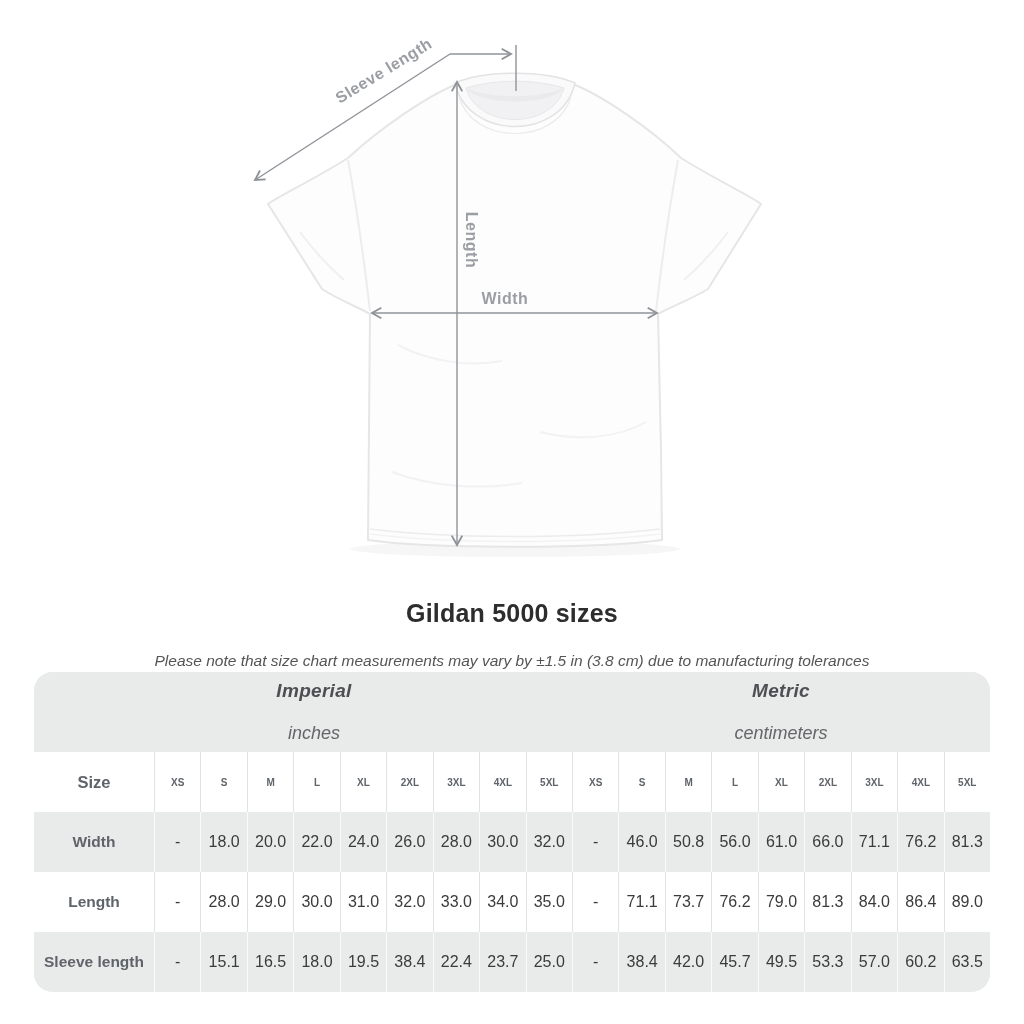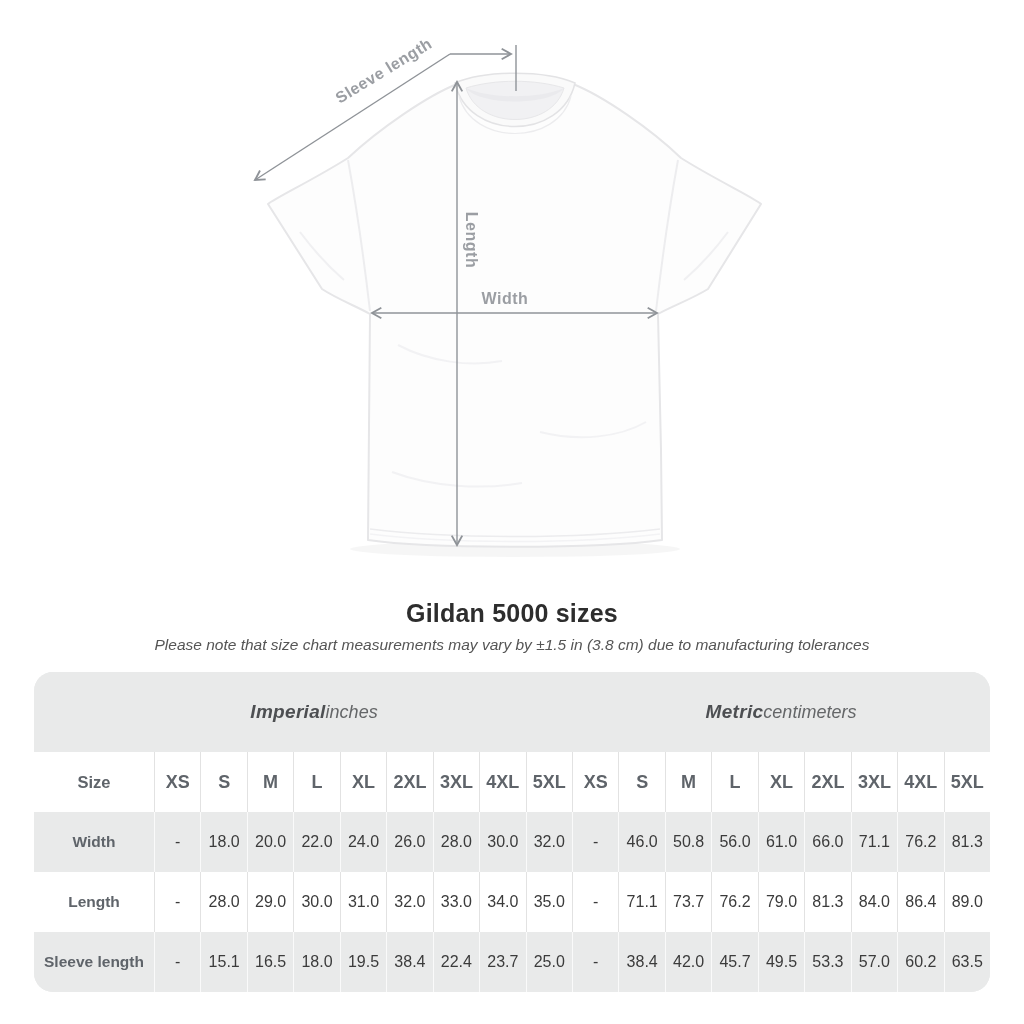--- a/index.html
+++ b/index.html
@@ -15,40 +15,40 @@
     position:absolute;color:#9b9ea3;font-weight:bold;font-size:16px;
     letter-spacing:.5px;white-space:nowrap;transform:translate(-50%,-50%);
   }
   .anno-label.sleeve{left:384px;top:71px;transform:translate(-50%,-50%) rotate(-31.5deg);}
   .anno-label.length{left:471px;top:240px;transform:translate(-50%,-50%) rotate(90deg);}
   .anno-label.width{left:505px;top:299px;}
 
   
   .heading{position:absolute;left:0;top:599px;width:1024px;text-align:center;}
   .title{font-size:25px;font-weight:bold;color:#2d2d2d;letter-spacing:.2px;}
-  .subtitle{margin-top:8px;font-style:italic;font-size:15.5px;color:#555555;}
+  .subtitle{margin-top:24px;font-style:italic;font-size:15.5px;color:#555555;}
 
   
   .size-table{
     position:absolute;left:34px;top:672px;width:956px;
     border-radius:19px;overflow:hidden;background:#e9eaea;
   }
   .unit-band{display:grid;grid-template-columns:538fr 418fr;height:80px;background:#e9eaea;}
-  .unit-cell{display:flex;flex-direction:row;justify-content:center;align-items:center;row-gap:21px;}
+  .unit-cell{display:flex;flex-direction:column;justify-content:center;align-items:center;row-gap:21px;}
   .unit-cell.imperial{padding-left:22px;}
   .unit-name{font-weight:bold;font-style:italic;font-size:19px;color:#4d4f52;letter-spacing:.3px;}
   .unit-sub{font-style:italic;font-size:18px;color:#646668;}
 
   .trow{display:grid;grid-template-columns:120px repeat(18,1fr);height:60px;align-items:stretch;}
   .trow.white{background:#ffffff;--sep:#e2e2e2;}
   .trow.gray{background:#e9eaea;--sep:#fafafa;}
   .tcell{display:flex;align-items:center;justify-content:center;font-size:16px;color:#3b3b3b;}
   .tcell + .tcell{border-left:1px solid var(--sep);}
   .tcell.label{font-weight:bold;color:#5f646a;font-size:15.5px;}
-  .trow.head .tcell{font-weight:bold;color:#5f646a;font-size:18px;}
+  .trow.head .tcell{font-weight:bold;color:#5f646a;font-size:10px;}
   .trow.head .tcell.label{font-size:16.5px;}
 </style>
 </head>
 <body>
 
 <div class="figure">
   <svg width="1024" height="592" viewBox="0 0 1024 592">
     <defs>
       <marker id="arr" viewBox="0 0 12 12" refX="10" refY="6" markerWidth="10" markerHeight="10" orient="auto-start-reverse">
         <path d="M2,1.5 L10,6 L2,10.5" fill="none" stroke="#8f9398" stroke-width="1.6"></path>

